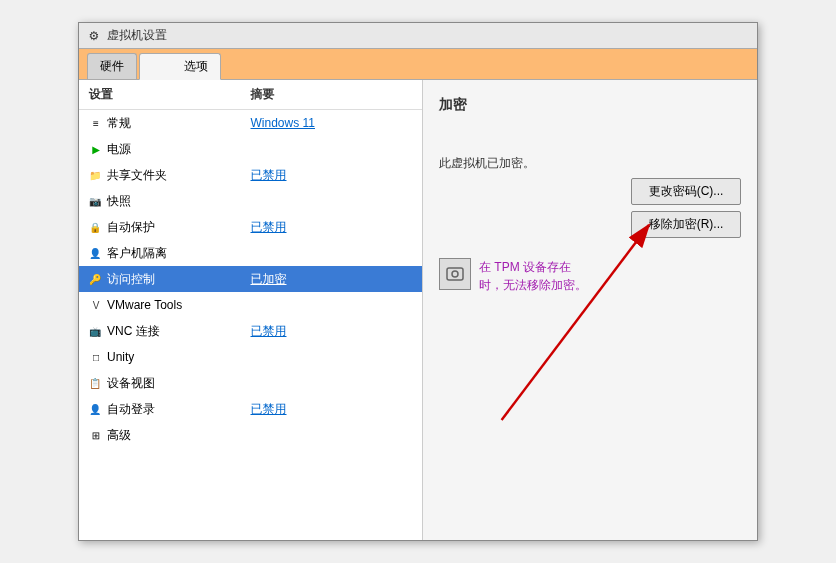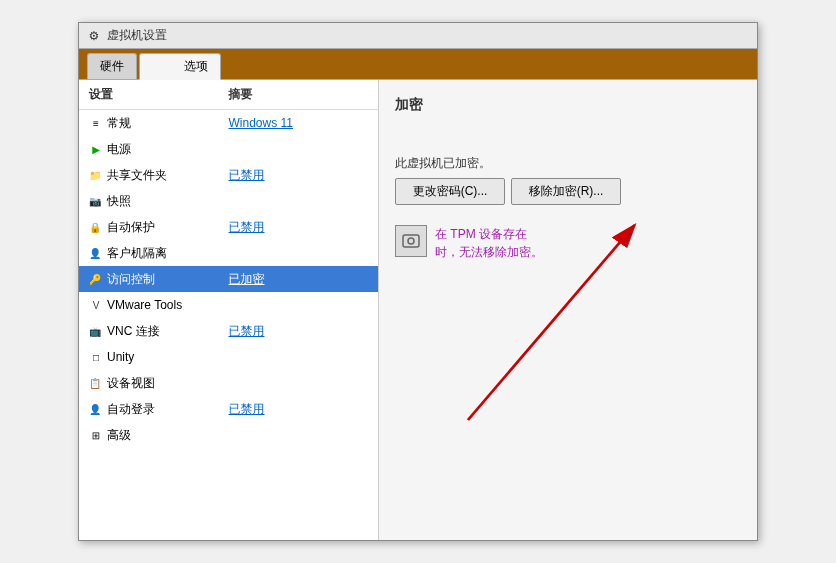--- a/index.html
+++ b/index.html
@@ -32,21 +32,21 @@
     .title-bar-icon {
       width: 14px;
       height: 14px;
       margin-right: 6px;
       display: inline-flex;
       align-items: center;
       justify-content: center;
     }
     .tabs {
       display: flex;
-      background: #a16207;
+      background: #fdba74;
       border-bottom: 1px solid #aaa;
       padding: 4px 8px 0 8px;
       gap: 2px;
     }
     .tab {
       padding: 4px 12px;
       border: 1px solid #aaa;
       border-bottom: none;
       background: #d4d4d4;
       cursor: pointer;
@@ -57,21 +57,21 @@
       background: #f5f5f5;
       border-bottom: 1px solid #f5f5f5;
       margin-bottom: -1px;
       padding-left: 44px;
     }
     .content {
       display: flex;
       height: 460px;
     }
     .left-panel {
-      width: 300px;
+      width: 344px;
       border-right: 1px solid #ccc;
       background: #fff;
       overflow-y: auto;
     }
     .list-header {
       display: grid;
       grid-template-columns: 1fr 1fr;
       padding: 6px 10px;
       border-bottom: 1px solid #ddd;
       font-weight: bold;
@@ -134,20 +134,21 @@
       margin-top: 40px;
     }
     .section-note {
       font-size: 12px;
       color: #555;
       margin-bottom: 16px;
       line-height: 1.5;
     }
     .btn-row {
       display: flex;
+      flex-direction: column;
       align-items: flex-end;
       gap: 6px;
       margin-bottom: 15px;
     }
     .btn {
       padding: 4px 12px;
       border: 1px solid #888;
       background: #e8e8e8;
       cursor: pointer;
       font-size: 12px;

